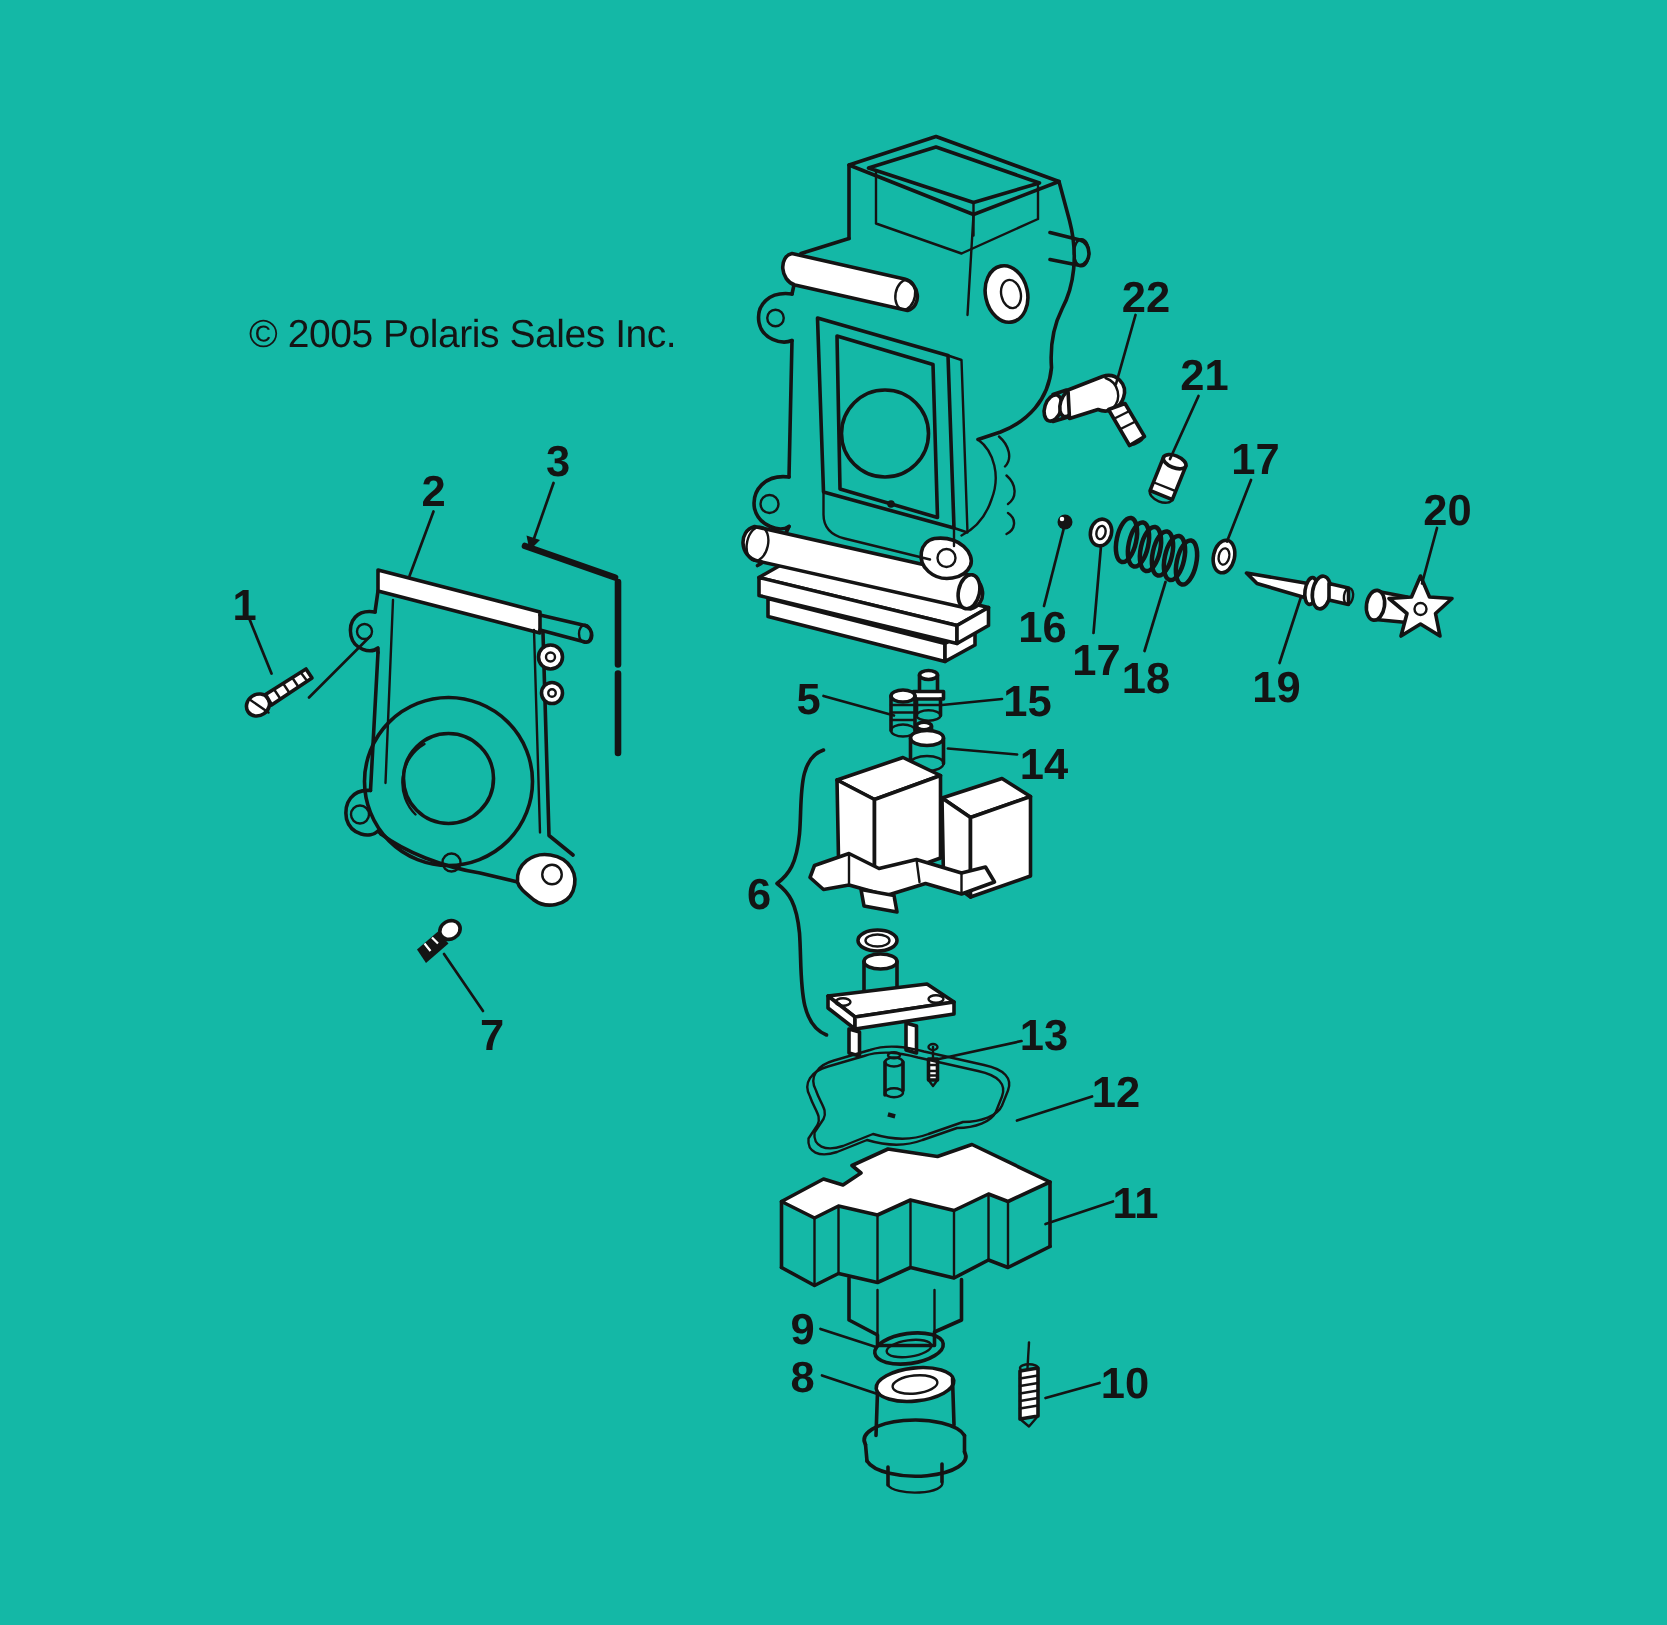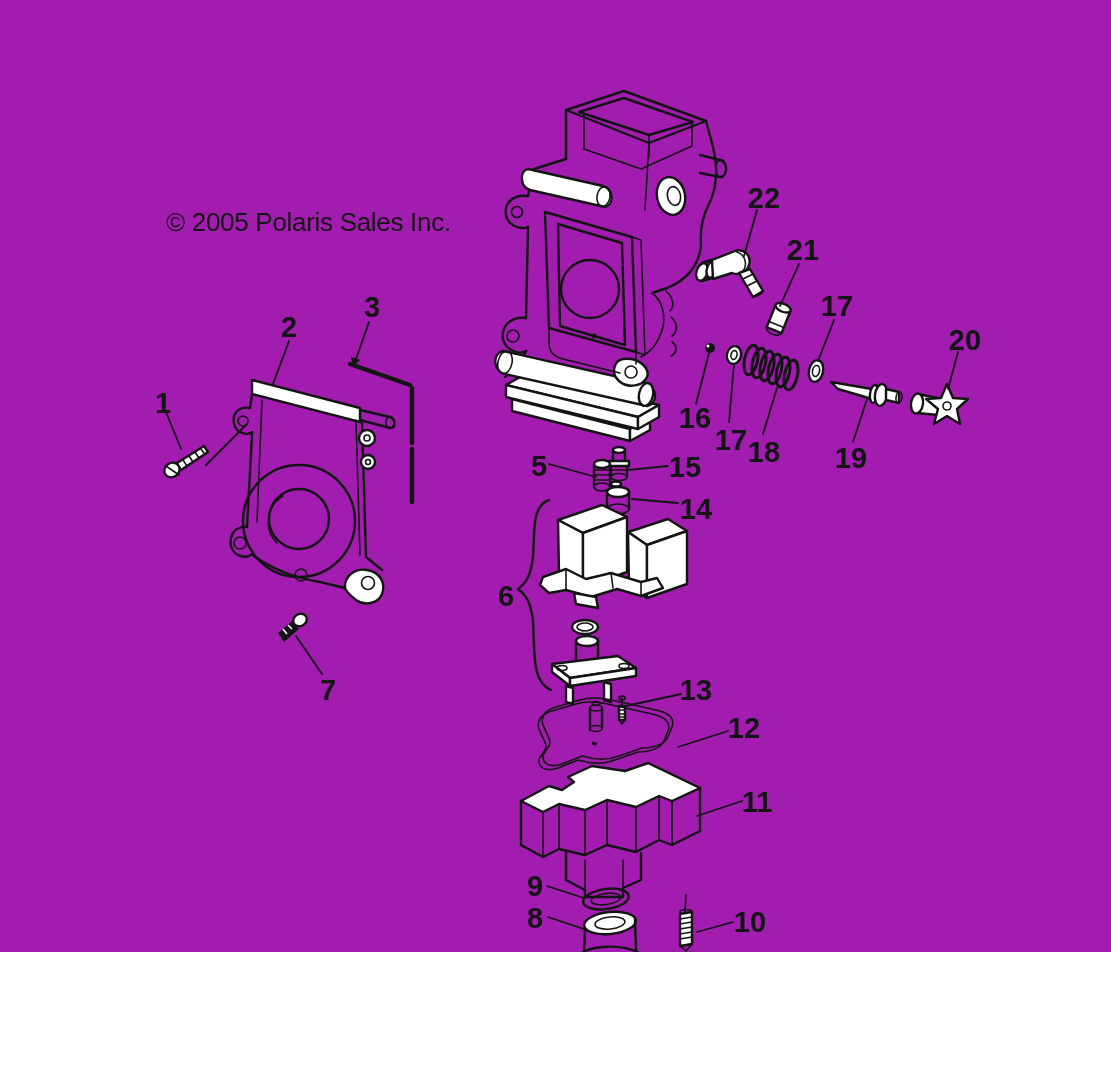--- a/index.html
+++ b/index.html
@@ -1,16 +1,16 @@
 <!DOCTYPE html>
 <html><head>
 <meta charset="utf-8">
 <style>
   html,body{margin:0;padding:0;background:#ffffff;}
-  .page{position:relative;width:1111px;height:952px;background:#a21caf;overflow:hidden;}
+  .page{position:relative;width:1111px;height:1083px;background:#14b8a6;overflow:hidden;}
   svg{position:absolute;left:0;top:0;}
   .ln{fill:none;stroke:#141414;stroke-width:2.4;stroke-linecap:round;stroke-linejoin:round;}
   .fw{fill:#ffffff;stroke:#141414;stroke-width:2.4;stroke-linecap:round;stroke-linejoin:round;}
   .thin{fill:none;stroke:#141414;stroke-width:1.6;stroke-linecap:round;stroke-linejoin:round;}
   .heavy{fill:none;stroke:#141414;stroke-width:3;stroke-linecap:round;}
   .rod{fill:none;stroke:#141414;stroke-width:4.4;stroke-linecap:round;}
   .leader{fill:none;stroke:#141414;stroke-width:1.8;stroke-linecap:round;}
   .solid{fill:#141414;stroke:none;}
   .callout{font:bold 29px "Liberation Sans", sans-serif;fill:#141414;text-anchor:middle;}
   .copyright{font:26px "Liberation Sans", sans-serif;fill:#141414;letter-spacing:-0.3px;}

